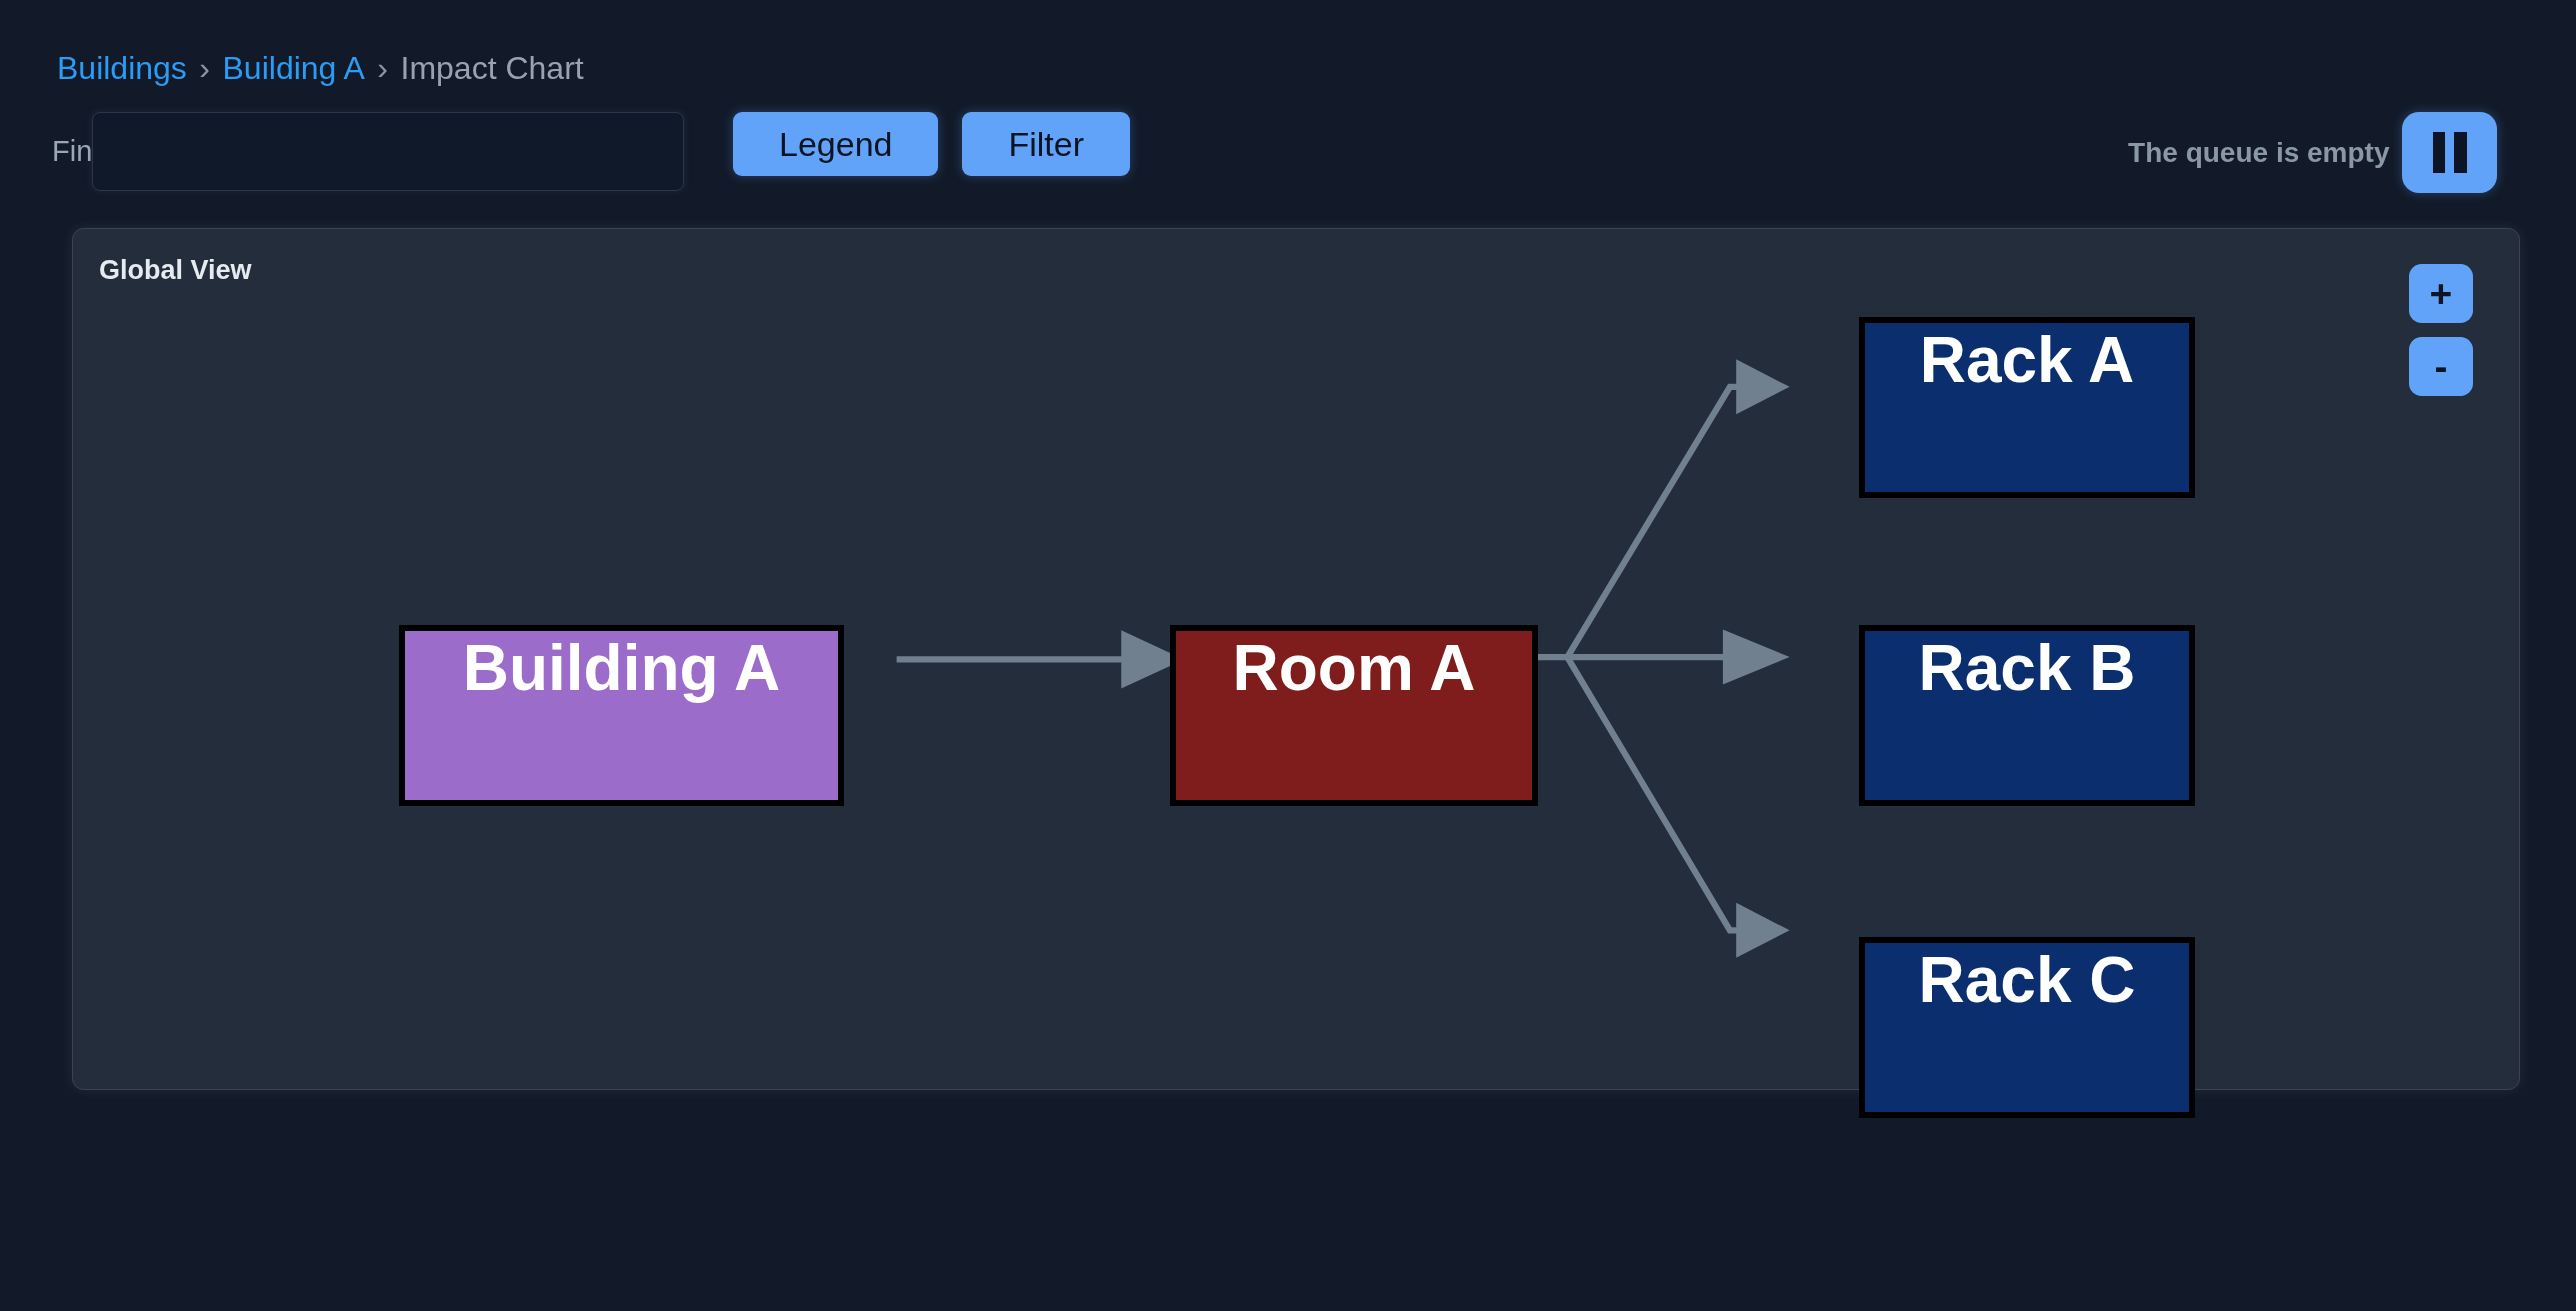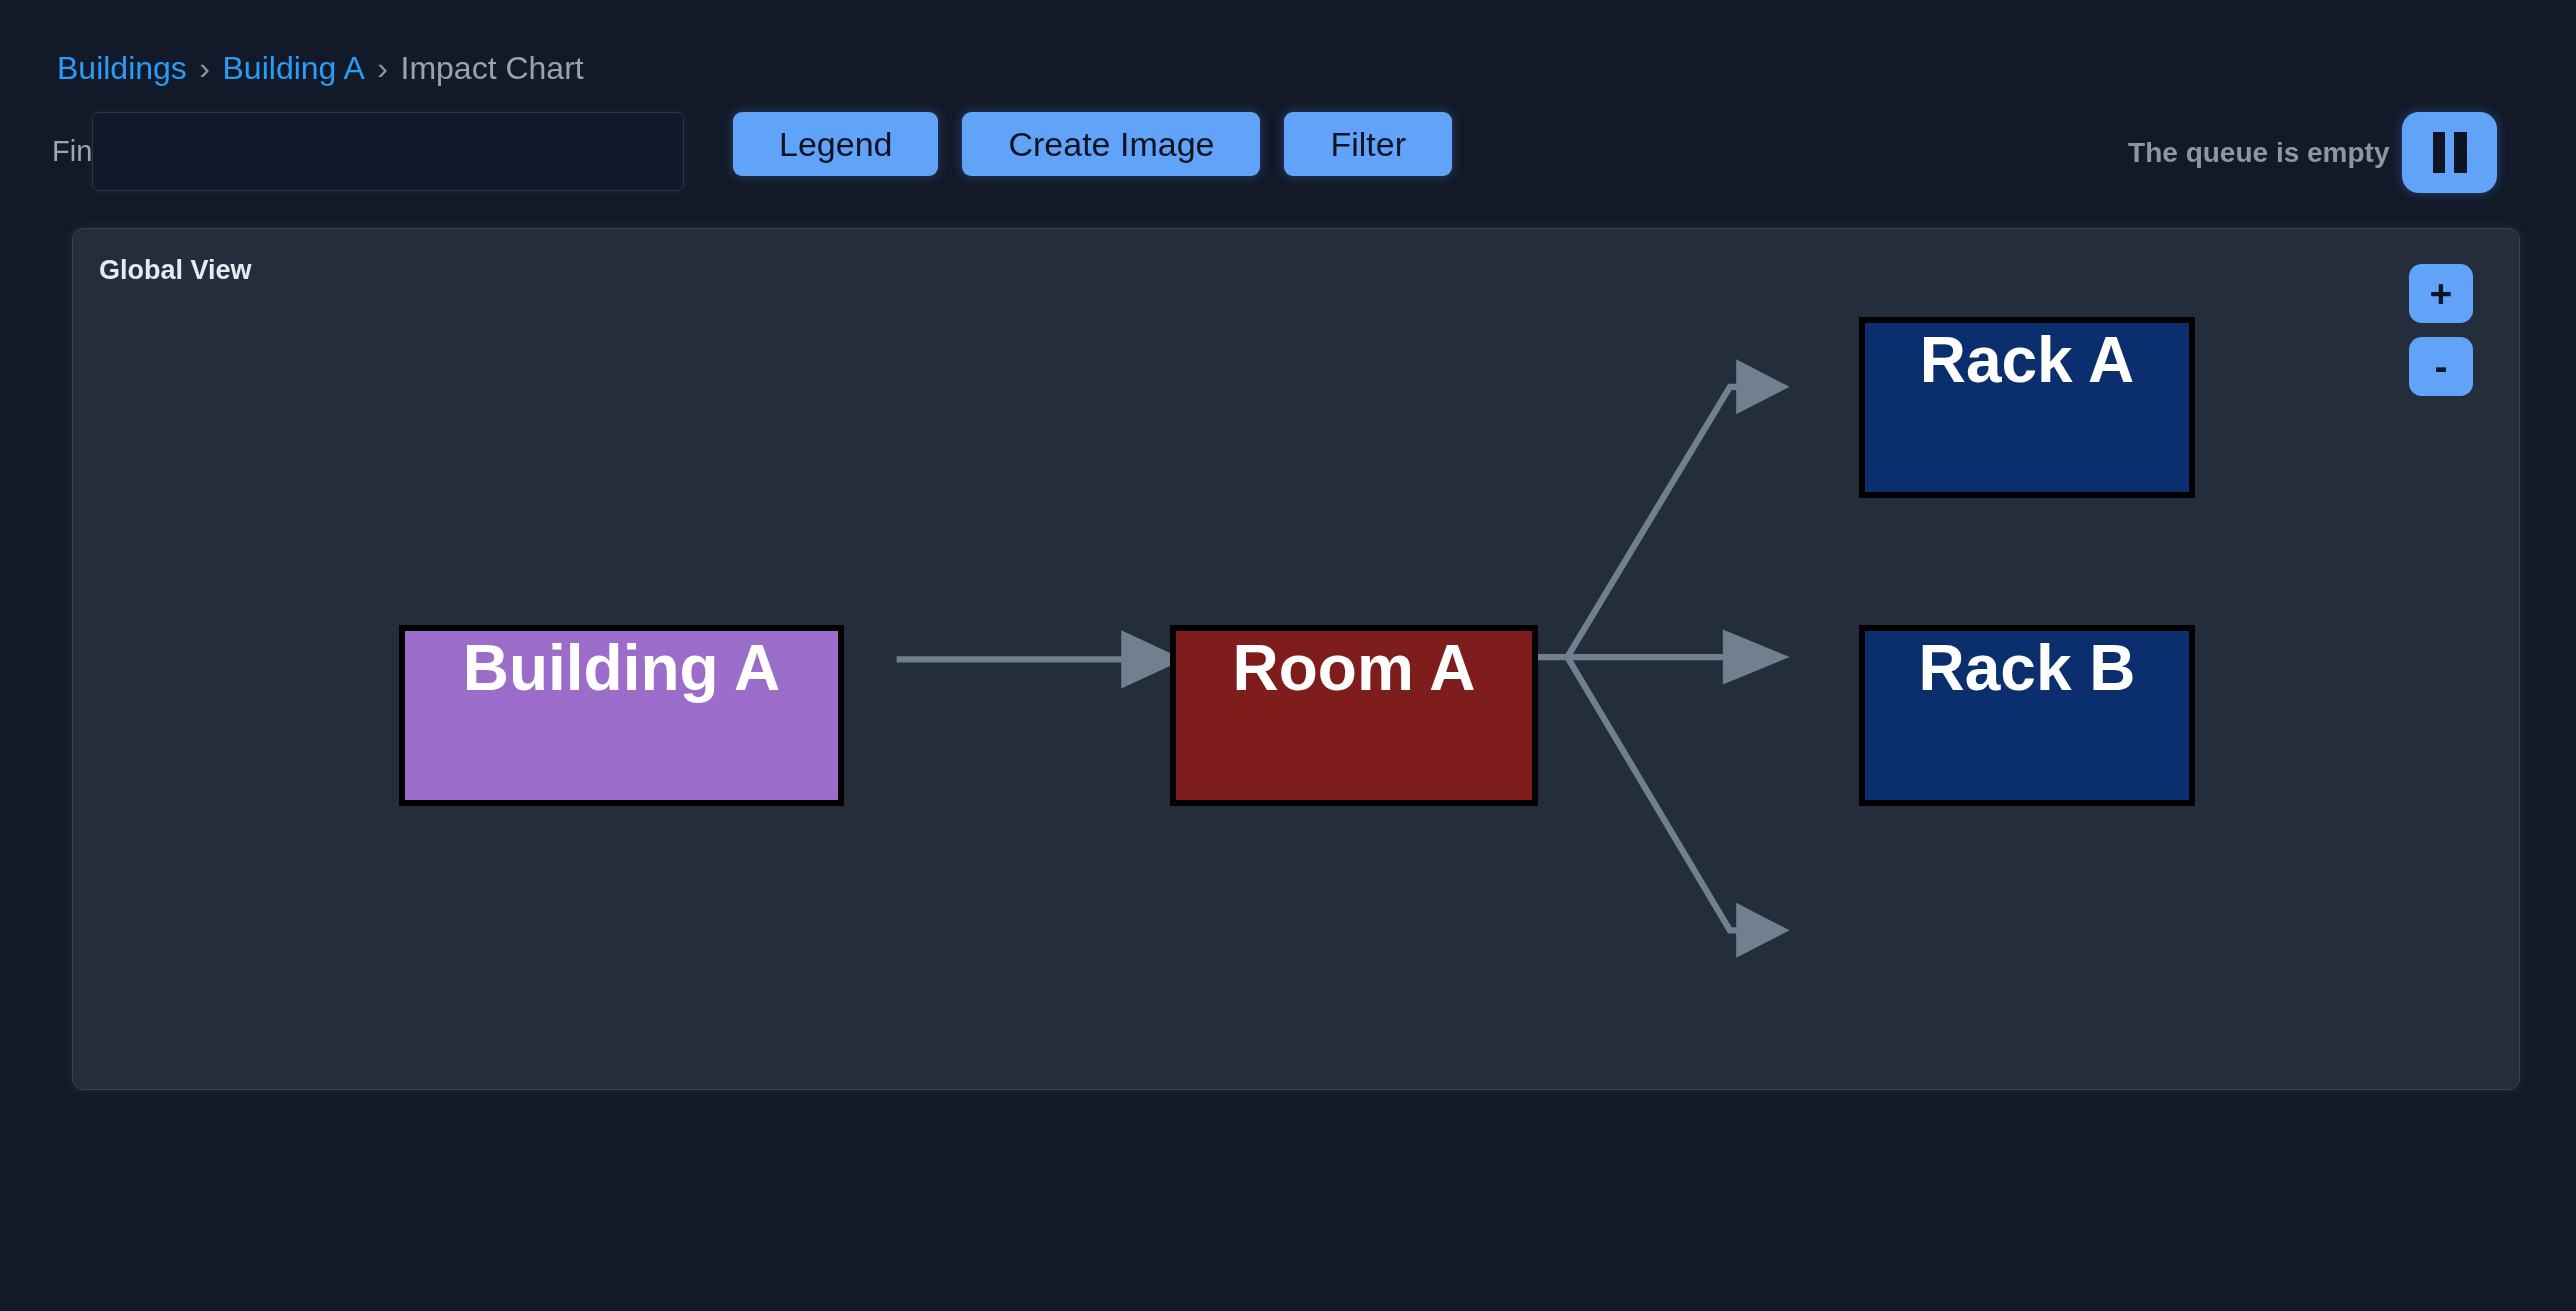--- a/index.html
+++ b/index.html
@@ -104,21 +104,20 @@
   <span class="crumb-link">Building A</span>
   <span class="crumb-sep">›</span>
   <span class="crumb-current">Impact Chart</span>
 </nav>
 
 <span class="find-label">Find</span>
 <input class="find-input" type="text" value="" style="">
 
 <div class="btn-row">
   <button class="blue-btn">Legend</button>
-  <button class="blue-btn">Create Image</button>
   <button class="blue-btn">Filter</button>
 </div>
 
 <div class="queue-group">
   <span class="queue-text">The queue is empty</span>
   <button class="pause-btn">
     <span class="pause-bar"></span>
     <span class="pause-bar"></span>
   </button>
 </div>
@@ -152,19 +151,22 @@
   </div>
   <div class="node n-room" style="background: #7f1d1d; color: rgb(255, 255, 255);">
     <span>Room A</span>
   </div>
   <div class="node n-rack-a" style="background: rgb(11, 47, 110); color: rgb(255, 255, 255);">
     <span>Rack A</span>
   </div>
   <div class="node n-rack-b" style="background: rgb(11, 47, 110); color: #ffffff;">
     <span>Rack B</span>
   </div>
+  <div class="node n-rack-c" style="background: rgb(11, 47, 110); color: rgb(255, 255, 255);">
+    <span>Rack C</span>
+  </div>
 
   <div class="zoom-controls">
     <button class="zoom-btn">+</button>
     <button class="zoom-btn">-</button>
   </div>
 </div>
 
 
 </body></html>

